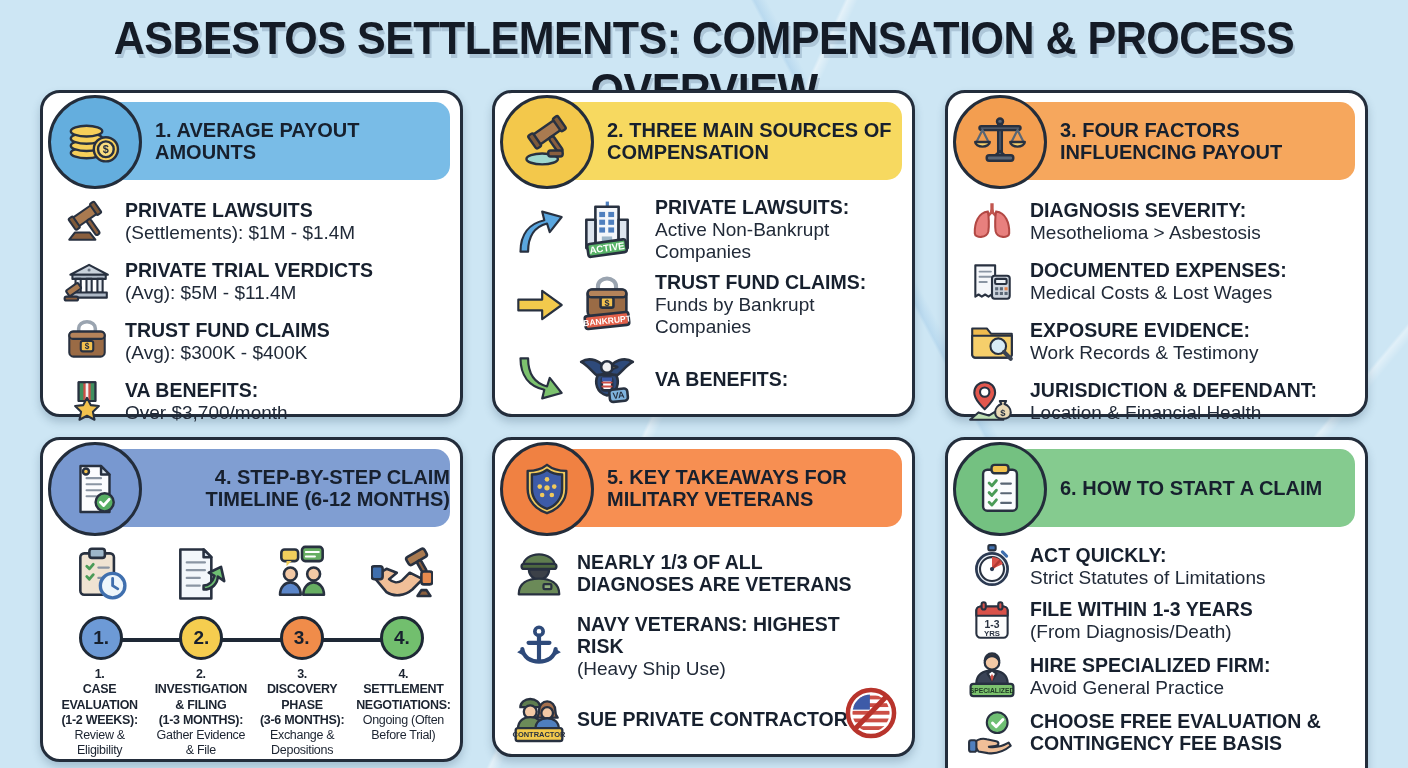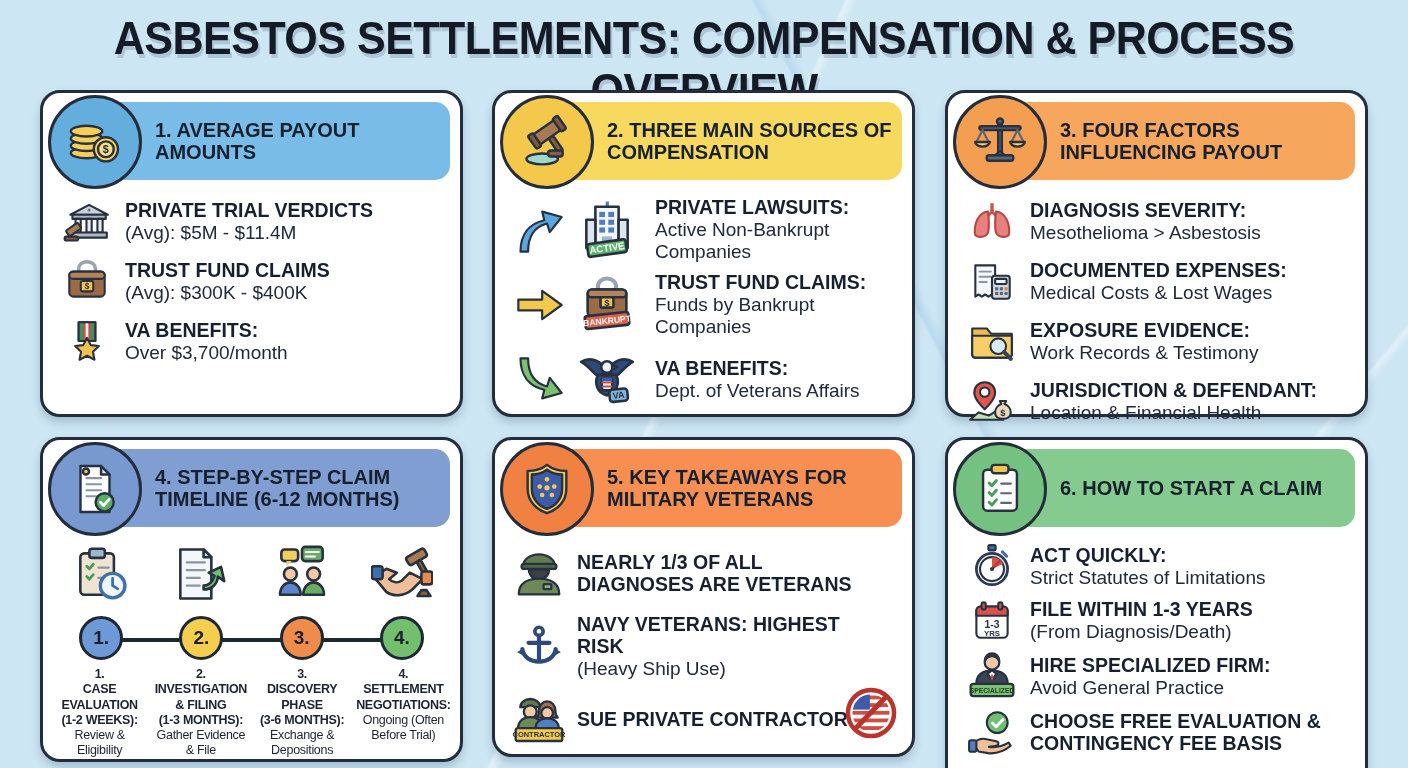--- a/index.html
+++ b/index.html
@@ -41,21 +41,21 @@
   .c1 .banner-label{max-width:280px;} .c2 .banner-label{max-width:330px;}
   .c3 .banner-label{max-width:300px;} .c4 .banner-label{max-width:330px;}
   .c5 .banner-label{max-width:310px;}
   .badge-circle{
     position:absolute; left:5px; top:2px; width:94px; height:94px; border-radius:50%;
     border:3px solid #232d3b; display:flex; align-items:center; justify-content:center; z-index:2;
   }
   .c1 .banner{background:#79bce7;} .c1 .badge-circle{background:#64aede;}
   .c2 .banner{background:#f7d960;} .c2 .badge-circle{background:#f3c84b;}
   .c3 .banner{background:#f6a75d;} .c3 .badge-circle{background:#f39e50;}
-  .c4 .banner{background:#809ed2;} .c4 .badge-circle{background:#7898d0;}
+  .c4 .banner{background:#809ed2;text-align:right;} .c4 .badge-circle{background:#7898d0;}
   .c5 .banner{background:#f78f52;} .c5 .badge-circle{background:#f08142;}
   .c6 .banner{background:#85cb8f;} .c6 .badge-circle{background:#74c181;}
 
   .card-body{ position:relative; padding:4px 12px 0 16px; }
   .item{ display:flex; align-items:center; }
   .c1 .item,.c3 .item{ min-height:54px; margin-bottom:6px; }
   .c6 .item{ min-height:50px; margin-bottom:4px; }
   .c5 .item{ min-height:64px; margin-bottom:8px; }
   .item-icon{ width:56px; min-width:56px; display:flex; justify-content:center; }
   .item-text{ margin-left:10px; }
@@ -110,20 +110,39 @@
     </div>
     <div class="banner">
       <div class="banner-label">1. AVERAGE PAYOUT AMOUNTS</div>
     </div>
   </div>
   <div class="card-body">
     <div class="item">
       <span class="item-icon">
         <svg viewBox="0 0 48 48" width="50" height="50">
             <g class="ol">
+          <g transform="rotate(-35 22 18)">
+                <rect x="10" y="13" width="24" height="10" rx="2" fill="#a97a50"></rect>
+          <rect x="7" y="11.5" width="5" height="13" rx="1.5" fill="#7e5a3a"></rect>
+                <rect x="32" y="11.5" width="5" height="13" rx="1.5" fill="#7e5a3a"></rect>
+          <rect x="20" y="23" width="4.5" height="17" rx="2" fill="#8a5f3e"></rect>
+              </g>
+          <path d="M7 41 h25 l-5.5 -7 H12.5 Z" fill="#8a5f3e"></path>
+            </g>
+        </svg>
+      </span>
+      <div class="item-text">
+          <div class="item-title">PRIVATE LAWSUITS</div>
+      <div class="item-sub">(Settlements): $1M - $1.4M</div>
+        </div>
+    </div>
+    <div class="item">
+      <span class="item-icon">
+        <svg viewBox="0 0 48 48" width="50" height="50">
+            <g class="ol">
           <path d="M8 17 L26 7.5 L44 17 Z" fill="#c9d2dc"></path>
               <rect x="10" y="17" width="32" height="4" fill="#aeb9c6"></rect>
           <rect x="13" y="21" width="5" height="13" fill="#e6ebf1"></rect>
               <rect x="23.5" y="21" width="5" height="13" fill="#e6ebf1"></rect>
           <rect x="34" y="21" width="5" height="13" fill="#e6ebf1"></rect>
               <rect x="9" y="34" width="34" height="5" fill="#aeb9c6"></rect>
           <g transform="rotate(-35 11 31)">
                 <rect x="4" y="28" width="14" height="6.5" rx="1.5" fill="#a97a50"></rect>
               </g>
           <rect x="2.5" y="38" width="13" height="3.8" rx="1.8" fill="#8a5f3e"></rect>
@@ -272,21 +291,20 @@
           <path d="M20 22 h8 v3 h-8 Z" fill="#3d5ba8" stroke="none"></path>
           <g transform="rotate(-6 33 36)">
                 <rect x="26" y="31" width="14" height="9.5" rx="2.5" fill="#7fb3dd"></rect>
               </g>
             </g>
           <text transform="rotate(-6 33 36)" x="33" y="38.2" class="icn-t" font-size="7">VA</text>
         </svg>
       </span>
       <div class="item-text">
           <div class="item-title">VA BENEFITS:</div>
-      <div class="item-sub">Dept. of Veterans Affairs</div>
         </div>
     </div>
   </div>
 </section>
 
 <section class="card c3" id="card3">
   <div class="card-head">
     <div class="badge-circle">
       <svg viewBox="0 0 48 48" width="58" height="58">
           <g class="ol">

